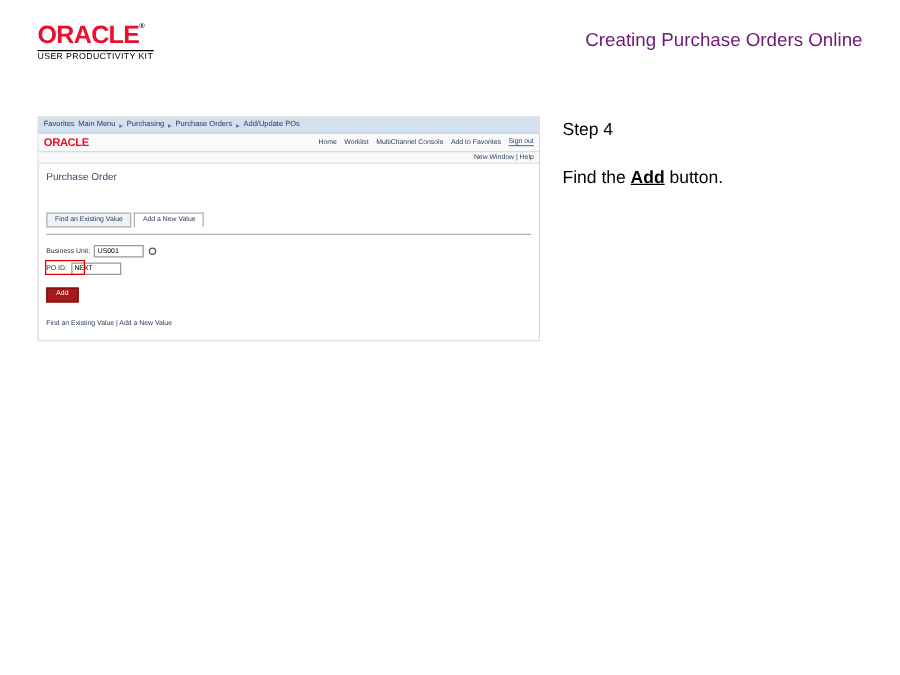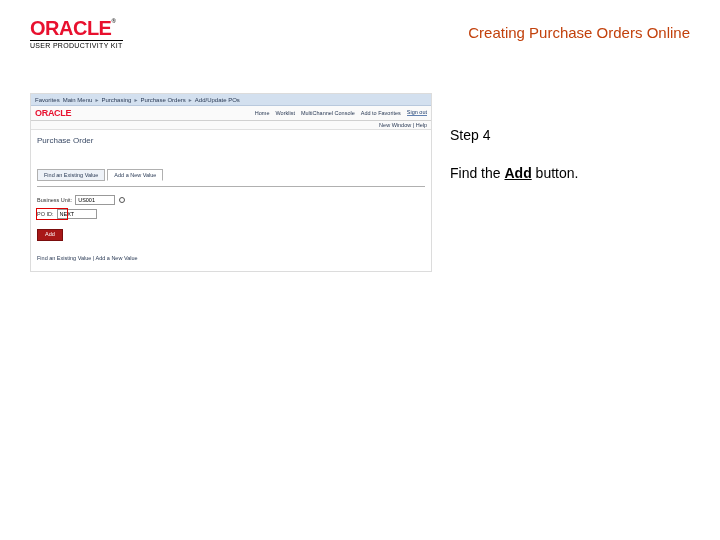--- a/index.html
+++ b/index.html
@@ -29,21 +29,21 @@
   .upk-line {
     border-top: 1px solid #000;
     margin-top: 2px;
     padding-top: 1px;
     font-size: 7px;
     letter-spacing: 0.3px;
     color: #000;
   }
   .page-title {
     font-size: 15px;
-    color: #c2410c;
+    color: #701a75;
     padding-top: 6px;
   }
   .content {
     display: flex;
     padding: 36px 30px 0 30px;
     gap: 18px;
   }
   .screenshot {
     width: 402px;
     border: 1px solid #dcdcdc;
@@ -164,21 +164,21 @@
     font-size: 5.5px;
     color: #2a3a55;
     margin-top: 14px;
   }
   .instructions {
     flex: 1;
     font-size: 14px;
     color: #000;
     padding-top: 2px;
   }
-  .step-label { margin-bottom: 22px; margin-top: 32px; }
+  .step-label { margin-bottom: 22px; }
   .instr-line b { font-weight: bold; text-decoration: underline; }
 </style>
 </head>
 <body>
 
 <div class="header">
   <div class="logo-block">
     <div class="oracle-logo">
       <span>ORACLE</span><span class="tm">®</span>
     </div>

